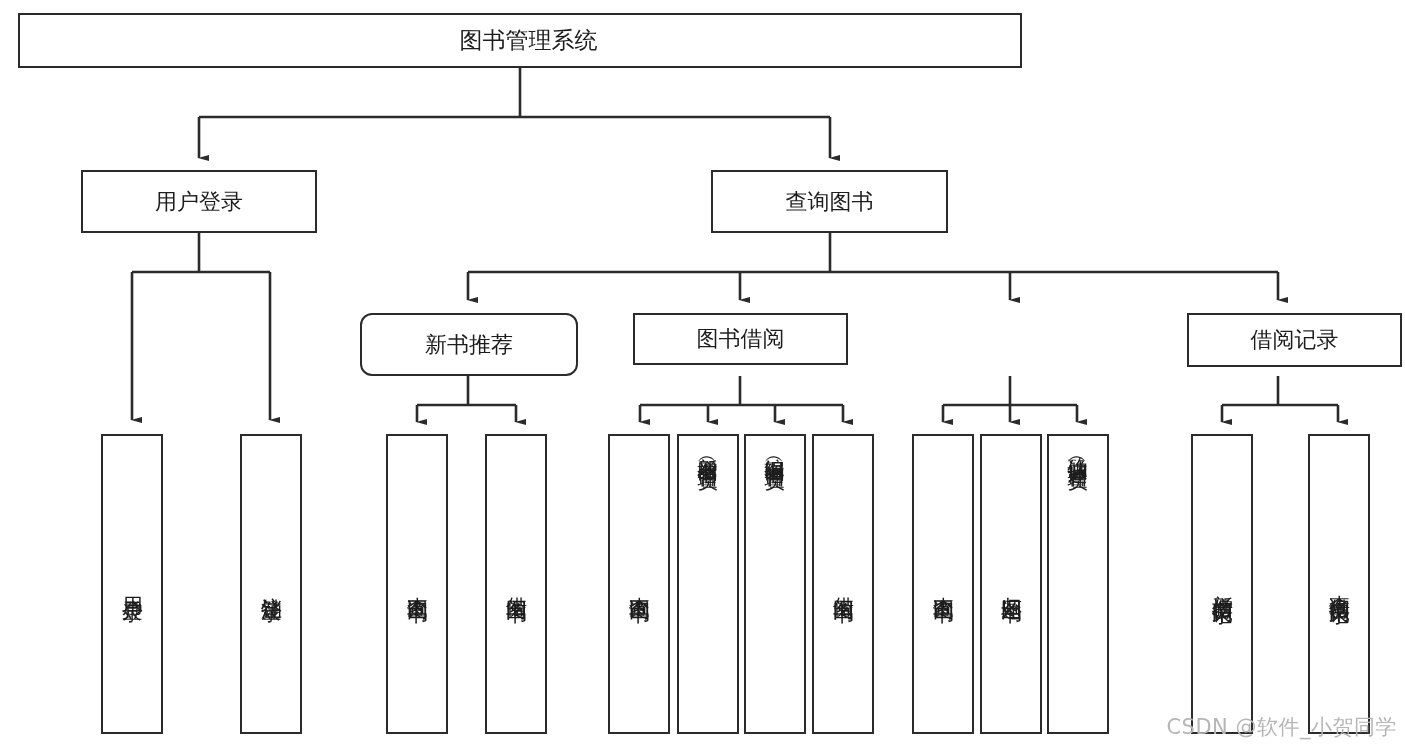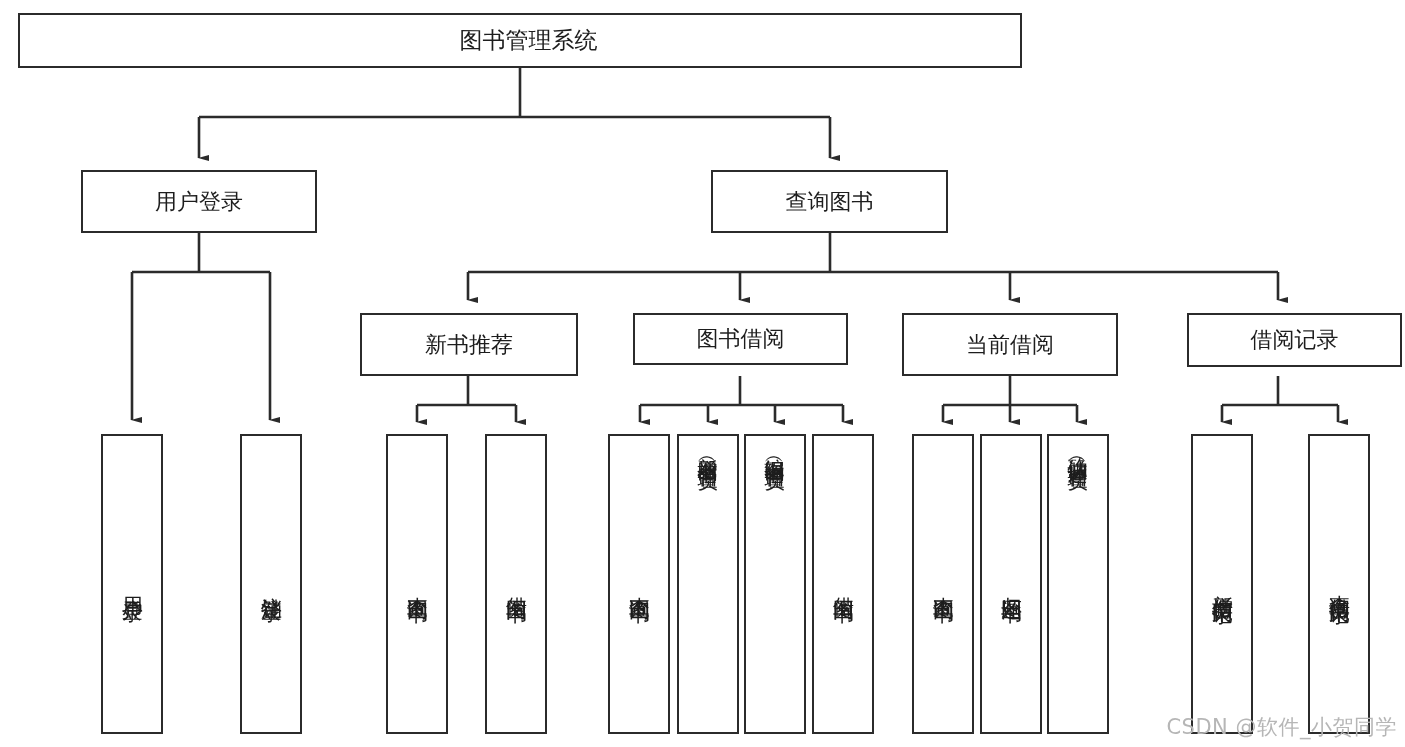--- a/index.html
+++ b/index.html
@@ -136,31 +136,28 @@
   </div>
 
   <div class="node horizontal" style="left:81px; top:170px; width:236px; height:63px;">
     <span class="label">用户登录</span>
   </div>
 
   <div class="node horizontal" style="left:711px; top:170px; width:237px; height:63px;">
     <span class="label">查询图书</span>
   </div>
 
-  <div class="node horizontal" style="left:360px; top:313px; width:218px; height:63px;">
+  <div class="node horizontal" style="left:360px; top:313px; width:218px; height:63px;border-radius:12px;">
     <span class="label">新书推荐</span>
   </div>
 
   <div class="node horizontal" style="left:633px; top:313px; width:215px; height:52px;">
     <span class="label">图书借阅</span>
   </div>
 
-  <div class="node horizontal" style="left:902px; top:313px; width:216px; height:63px;">
-    <span class="label">当前借阅</span>
-  </div>
 
   <div class="node horizontal" style="left:1171px; top:313px; width:215px; height:54px;margin-left:16px;">
     <span class="label">借阅记录</span>
   </div>
 
   <div class="node vertical" style="left:101px; top:434px; width:62px; height:300px;">
     <span class="label">用户登录</span>
   </div>
 
   <div class="node vertical" style="left:240px; top:434px; width:62px; height:300px;">

